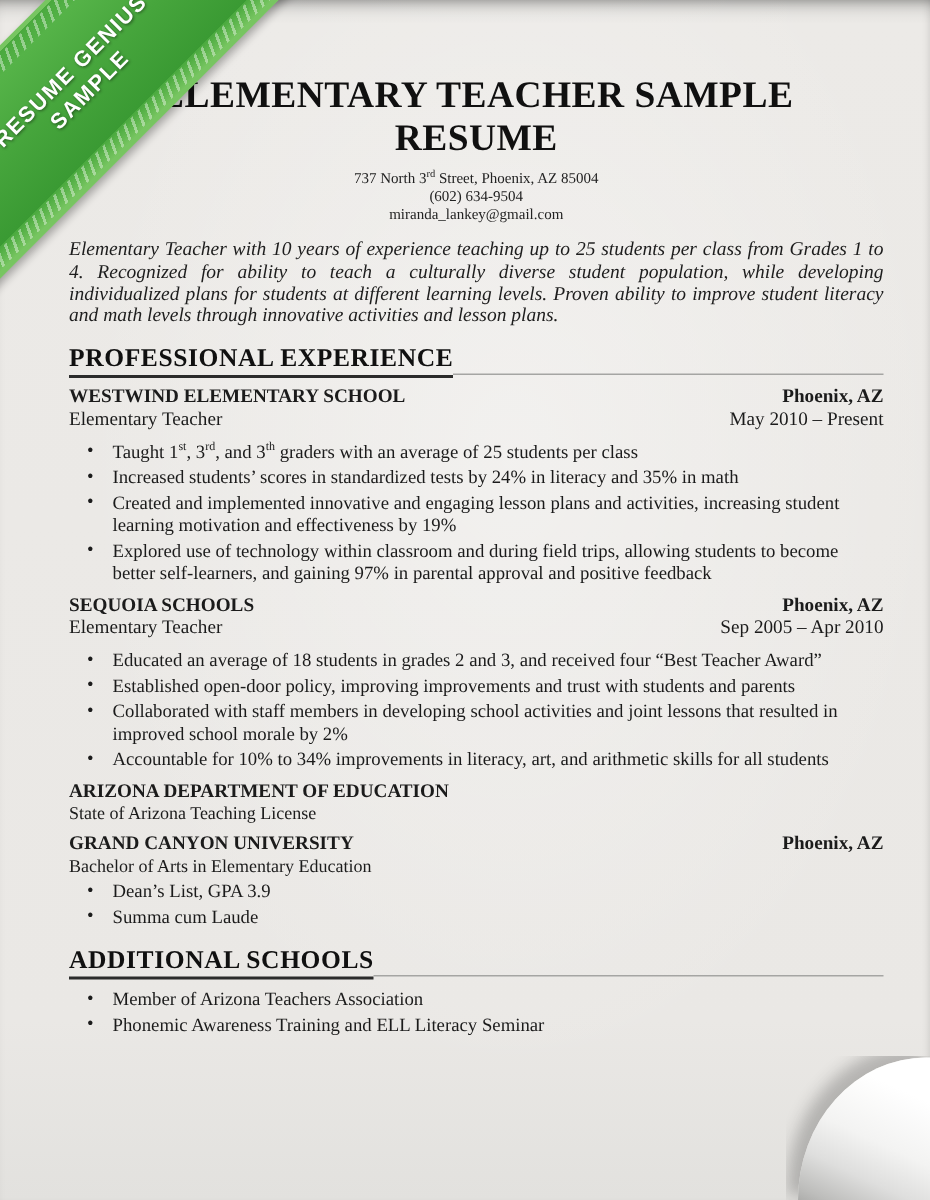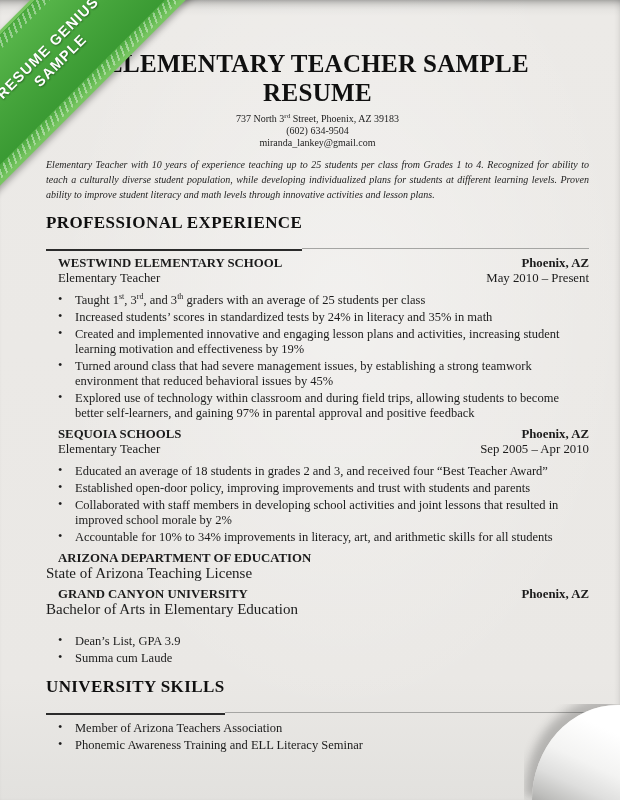--- a/index.html
+++ b/index.html
@@ -45,45 +45,45 @@
     text-shadow:0 1px 2px rgba(0,0,0,0.45);
     z-index:6;
   }
 
   
   h1 { margin:0; font-size:25px; line-height:1.14; text-align:center;
        font-weight:bold; letter-spacing:0.3px; color:#101010; }
   .contact { margin-top:3px; text-align:center; font-size:10px; line-height:12px; color:#222; }
   .contact sup { font-size:7px; }
 
-  .summary { margin:9px 0 0 0; font-style:italic; font-size:10px;
+  .summary { margin:9px 0 0 0; font-style:italic; font-size:13px;
              line-height:14.6px; text-align:justify; color:#1d1d1d; }
 
   
   h2 { display:flex; align-items:flex-end; margin:11px 0 2px 0;
        font-size:17px; line-height:20px; font-weight:bold;
        letter-spacing:0.4px; color:#101010; }
-  .h2-text { border-bottom:2px solid #2b2b2b; padding-bottom:16px; }
+  .h2-text { border-bottom:2px solid #2b2b2b; padding-bottom:1px; }
   .h2-rule { flex:1; border-bottom:1px solid #a5a5a3; margin-bottom:2px; }
 
   
   .job { margin-top:5px; }
-  .row { display:flex; justify-content:space-between; font-size:12.8px; line-height:15px;margin-left:12px; }
+  .row { display:flex; justify-content:space-between; font-size:12.8px; line-height:15px; }
   .b { font-weight:bold; }
   .i { }
 
   ul.bullets { list-style:none; margin:7px 0 6px 0; padding:0 0 0 29px;
                font-size:12.5px; line-height:15px; }
   ul.bullets li { position:relative; margin-bottom:2px; }
   ul.bullets li::before { content:"\2022"; position:absolute; left:-17px; top:-1px; }
   ul.bullets sup { font-size:8px; line-height:0; }
-  ul.tight { margin-top:18px; margin-bottom:0; }
+  ul.tight { margin-top:2px; margin-bottom:0; }
 
   .edu-entry { margin-top:6px; }
-  .edu-detail { font-size:15px; line-height:14.5px; }
+  .edu-detail { font-size:12px; line-height:14.5px; }
 
   .skills-block ul.bullets { margin-top:6px; }
 
   
   .page-curl { position:absolute; right:0; bottom:0; width:96px; height:96px; overflow:hidden; z-index:4; }
   .curl-dark { position:absolute; top:0; left:0; right:0; bottom:0; background:#383838;
                clip-path:polygon(100% 22%, 100% 100%, 18% 100%); }
   .curl-flap { position:absolute; right:-2px; bottom:-5px; width:90px; height:100px;
                border-radius:95% 0 0 0;
                background:linear-gradient(205deg, #ffffff 22%, #f3f3f2 52%, #dededd 72%, #bdbdbb 90%, #a5a5a3 100%);
@@ -97,21 +97,21 @@
   <div class="ribbon">
     <div class="ribbon-line">RESUME GENIUS</div>
     <div class="ribbon-line">SAMPLE</div>
   </div>
 
   <div class="content">
 
     <h1><span>ELEMENTARY TEACHER SAMPLE</span><br><span>RESUME</span></h1>
 
     <div class="contact">
-      <div><span>737 North 3</span><sup>rd</sup><span> Street, Phoenix, AZ 39183</span></div>
+      <div><span>737 North 3</span><sup>rd</sup><span> Street, Phoenix, AZ 85004</span></div>
       <div>(602) 634-9504</div>
       <div>miranda_lankey@gmail.com</div>
     </div>
 
     <p class="summary">Elementary Teacher with 10 years of experience teaching up to 25 students per class from Grades 1 to 4. Recognized for ability to teach a culturally diverse student population, while developing individualized plans for students at different learning levels. Proven ability to improve student literacy and math levels through innovative activities and lesson plans.</p>
 
     <h2>
         <span class="h2-text">PROFESSIONAL EXPERIENCE</span>
         <span class="h2-rule"></span>
       </h2>
@@ -122,21 +122,20 @@
         <span class="b">Phoenix, AZ</span>
       </div>
       <div class="row i">
         <span>Elementary Teacher</span>
         <span>May 2010 – Present</span>
       </div>
       <ul class="bullets">
         <li><span>Taught 1</span><sup>st</sup><span>, 3</span><sup>rd</sup><span>, and 3</span><sup>th</sup><span> graders with an average of 25 students per class</span></li>
         <li>Increased students’ scores in standardized tests by 24% in literacy and 35% in math</li>
         <li>Created and implemented innovative and engaging lesson plans and activities, increasing student learning motivation and effectiveness by 19%</li>
-        <li>Turned around class that had severe management issues, by establishing a strong teamwork environment that reduced behavioral issues by 45%</li>
         <li>Explored use of technology within classroom and during field trips, allowing students to become better self-learners, and gaining 97% in parental approval and positive feedback</li>
       </ul>
     </div>
 
     <div class="job">
       <div class="row">
         <span class="b">SEQUOIA SCHOOLS</span>
         <span class="b">Phoenix, AZ</span>
       </div>
       <div class="row i">
@@ -167,21 +166,21 @@
       </div>
       <div class="edu-detail i">Bachelor of Arts in Elementary Education</div>
       <ul class="bullets tight">
         <li>Dean’s List, GPA 3.9</li>
         <li>Summa cum Laude</li>
       </ul>
     </div>
 
     <div class="skills-block">
       <h2>
-          <span class="h2-text">UNIVERSITY SKILLS</span>
+          <span class="h2-text">ADDITIONAL SCHOOLS</span>
           <span class="h2-rule"></span>
         </h2>
       <ul class="bullets">
         <li>Member of Arizona Teachers Association</li>
         <li>Phonemic Awareness Training and ELL Literacy Seminar</li>
       </ul>
     </div>
 
   </div>
 

